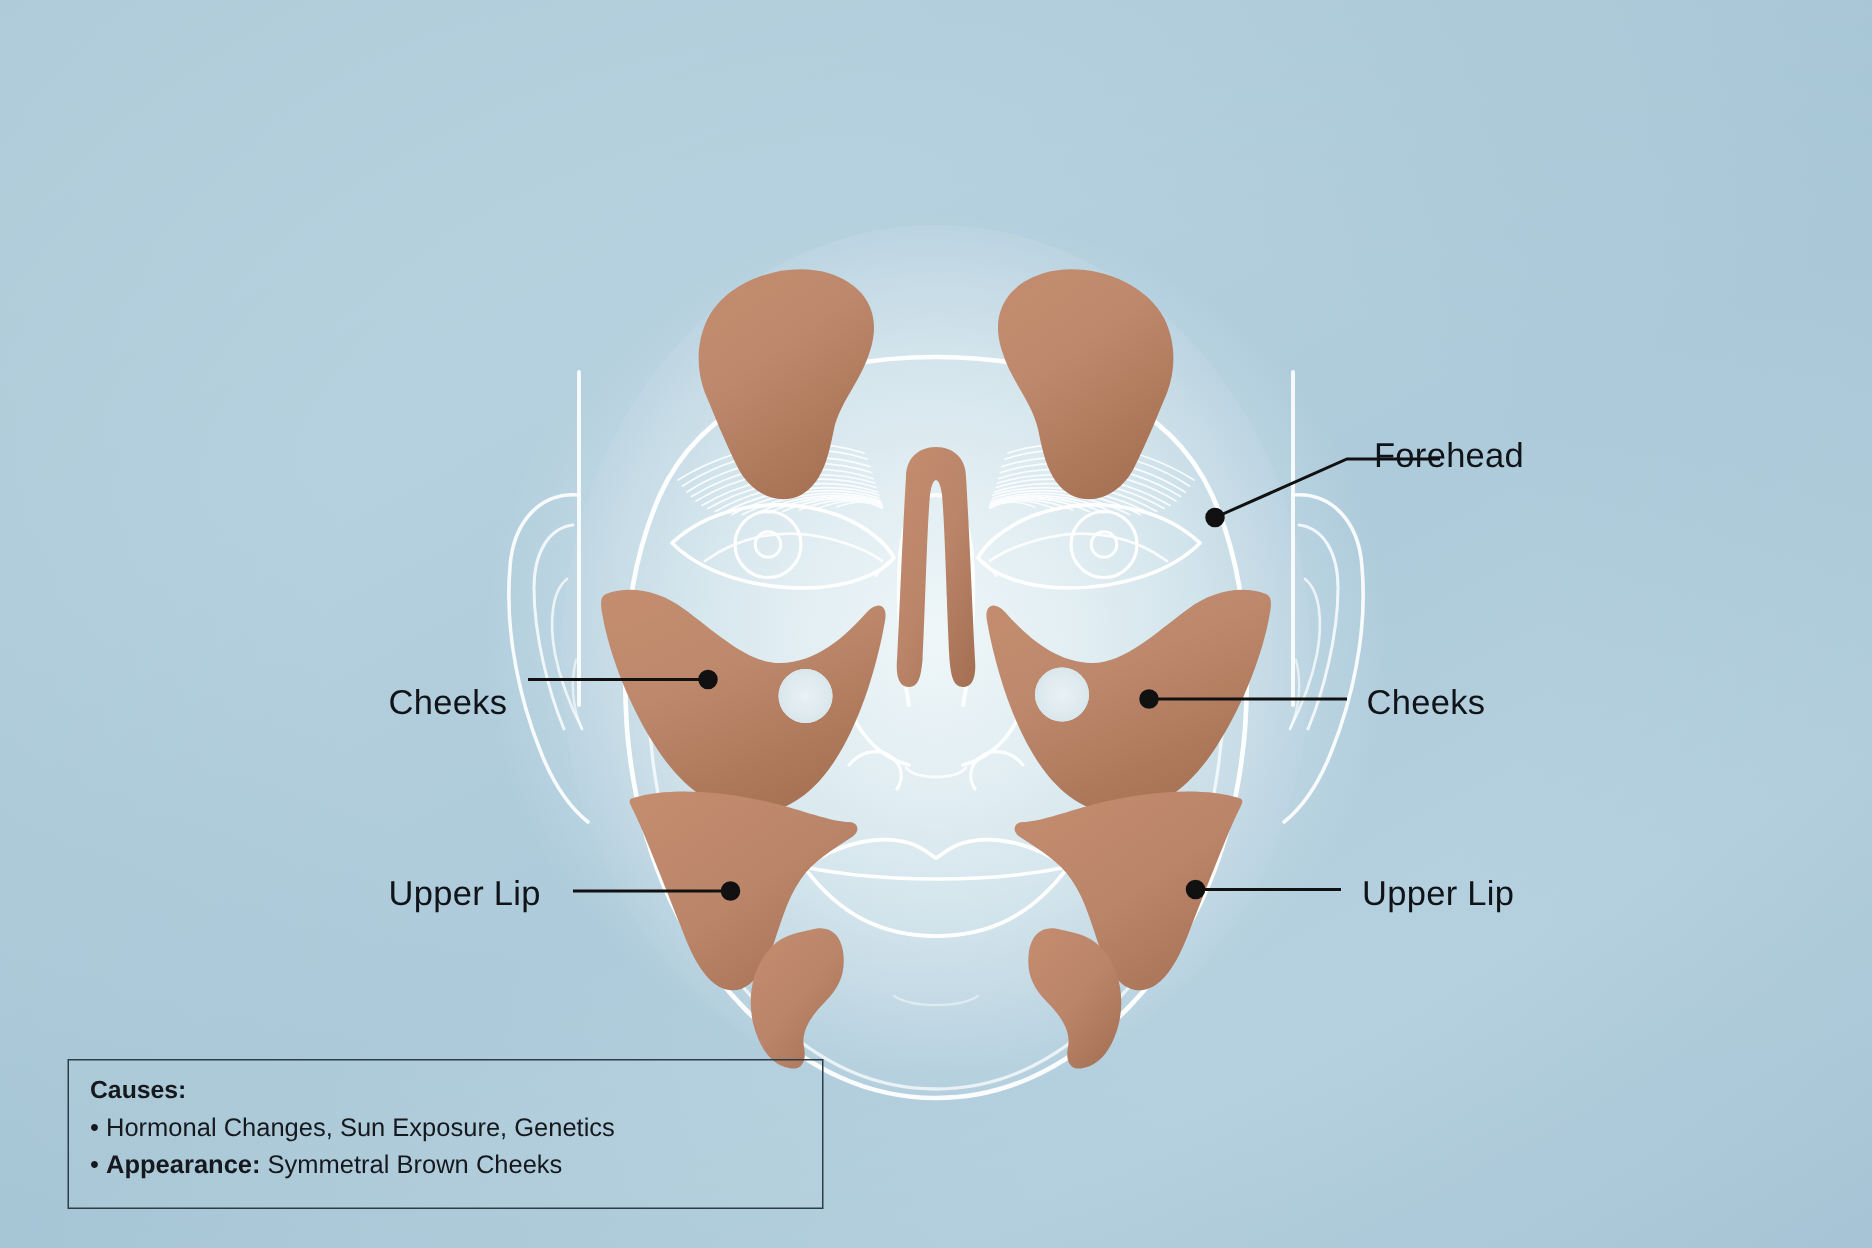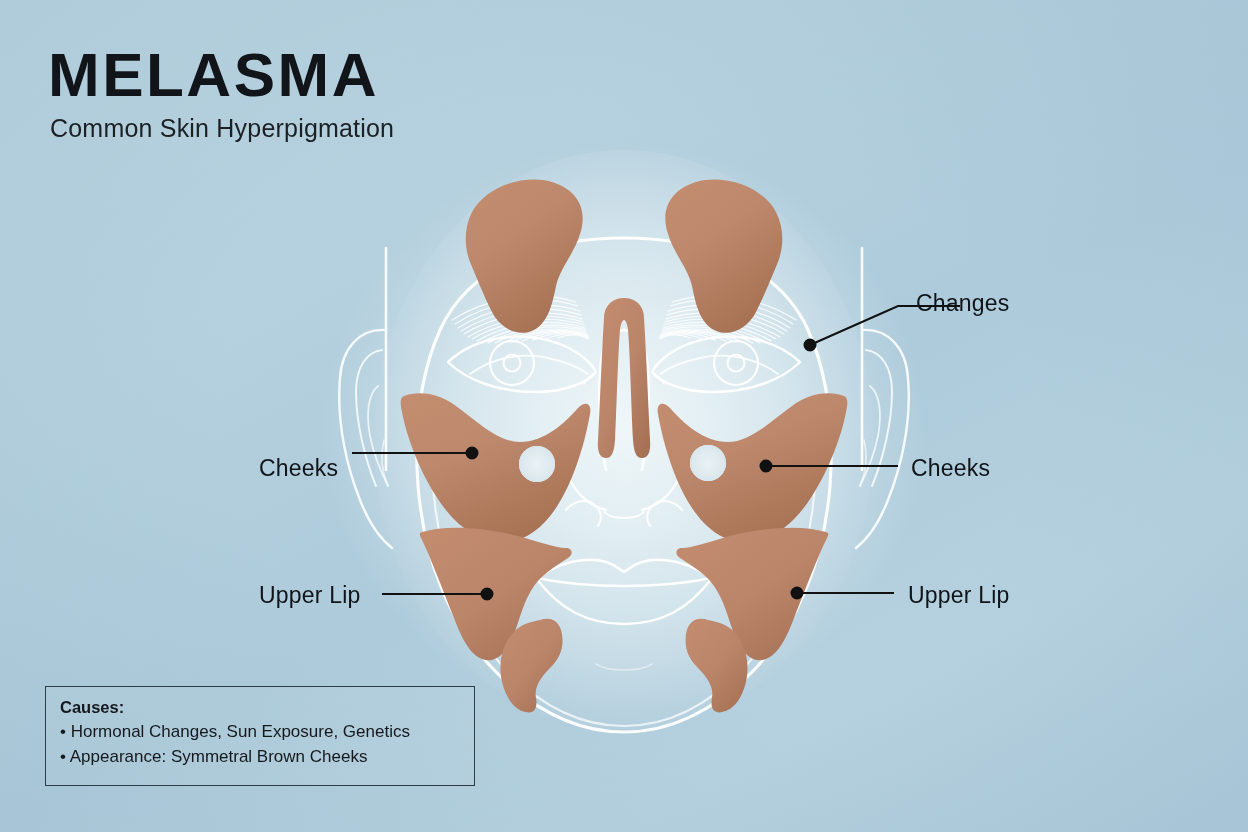--- a/index.html
+++ b/index.html
@@ -27,28 +27,28 @@
     letter-spacing:2.5px;line-height:1.0;margin:0;
     font-family:"Liberation Sans", sans-serif;
   }
   .subtitle{
     font-size:25px;color:#1b2024;margin:8px 0 0 2px;
     letter-spacing:0.2px;font-weight:400;
   }
 
   
   .legend{
-    position:absolute;left:45px;top:686px;width:430px;height:100px;
+    position:absolute;left:45px;top:706px;width:504px;height:100px;
     border:1.6px solid #2d3d47;box-sizing:border-box;
     padding:11px 0 0 14px;
     background:rgba(255,255,255,0.045);
   }
   .legend-title{font-size:16.5px;font-weight:700;color:#15191d;margin:0 0 3px 0;}
   .legend-line{font-size:17px;color:#15191d;margin:3.5px 0 0 0;line-height:1.28;}
-  .legend-line b{font-weight:400;}
+  .legend-line b{font-weight:700;}
 
   
   .lbl{
     position:absolute;font-size:23px;color:#101418;white-space:nowrap;
     letter-spacing:0.2px;
   }
   .lbl-forehead{left:916px;top:290px;}
   .lbl-cheek-l{left:259px;top:455px;}
   .lbl-cheek-r{left:911px;top:455px;}
   .lbl-lip-l{left:259px;top:582px;}
@@ -278,26 +278,22 @@
       <line x1="382" y1="594" x2="487" y2="594"></line>
       <circle cx="487" cy="594" r="5.5"></circle>
 
       <line x1="797" y1="593" x2="894" y2="593"></line>
       <circle cx="797" cy="593" r="5.5"></circle>
     </g>
   </svg>
 
   <div class="vignette"></div>
 
-  <div class="title-block">
-    <h1 class="title">MELASMA</h1>
-    <div class="subtitle">Common Skin Hyperpigmation</div>
-  </div>
-
-  <div class="lbl lbl-forehead">Changes</div>
+
+  <div class="lbl lbl-forehead">Forehead</div>
   <div class="lbl lbl-cheek-l">Cheeks</div>
   <div class="lbl lbl-cheek-r">Cheeks</div>
   <div class="lbl lbl-lip-l">Upper Lip</div>
   <div class="lbl lbl-lip-r">Upper Lip</div>
 
   <div class="legend">
     <div class="legend-title">Causes:</div>
     <div class="legend-line">• Hormonal Changes, Sun Exposure, Genetics</div>
     <div class="legend-line"><span>• </span><b>Appearance:</b><span> Symmetral Brown Cheeks</span></div>
   </div>

